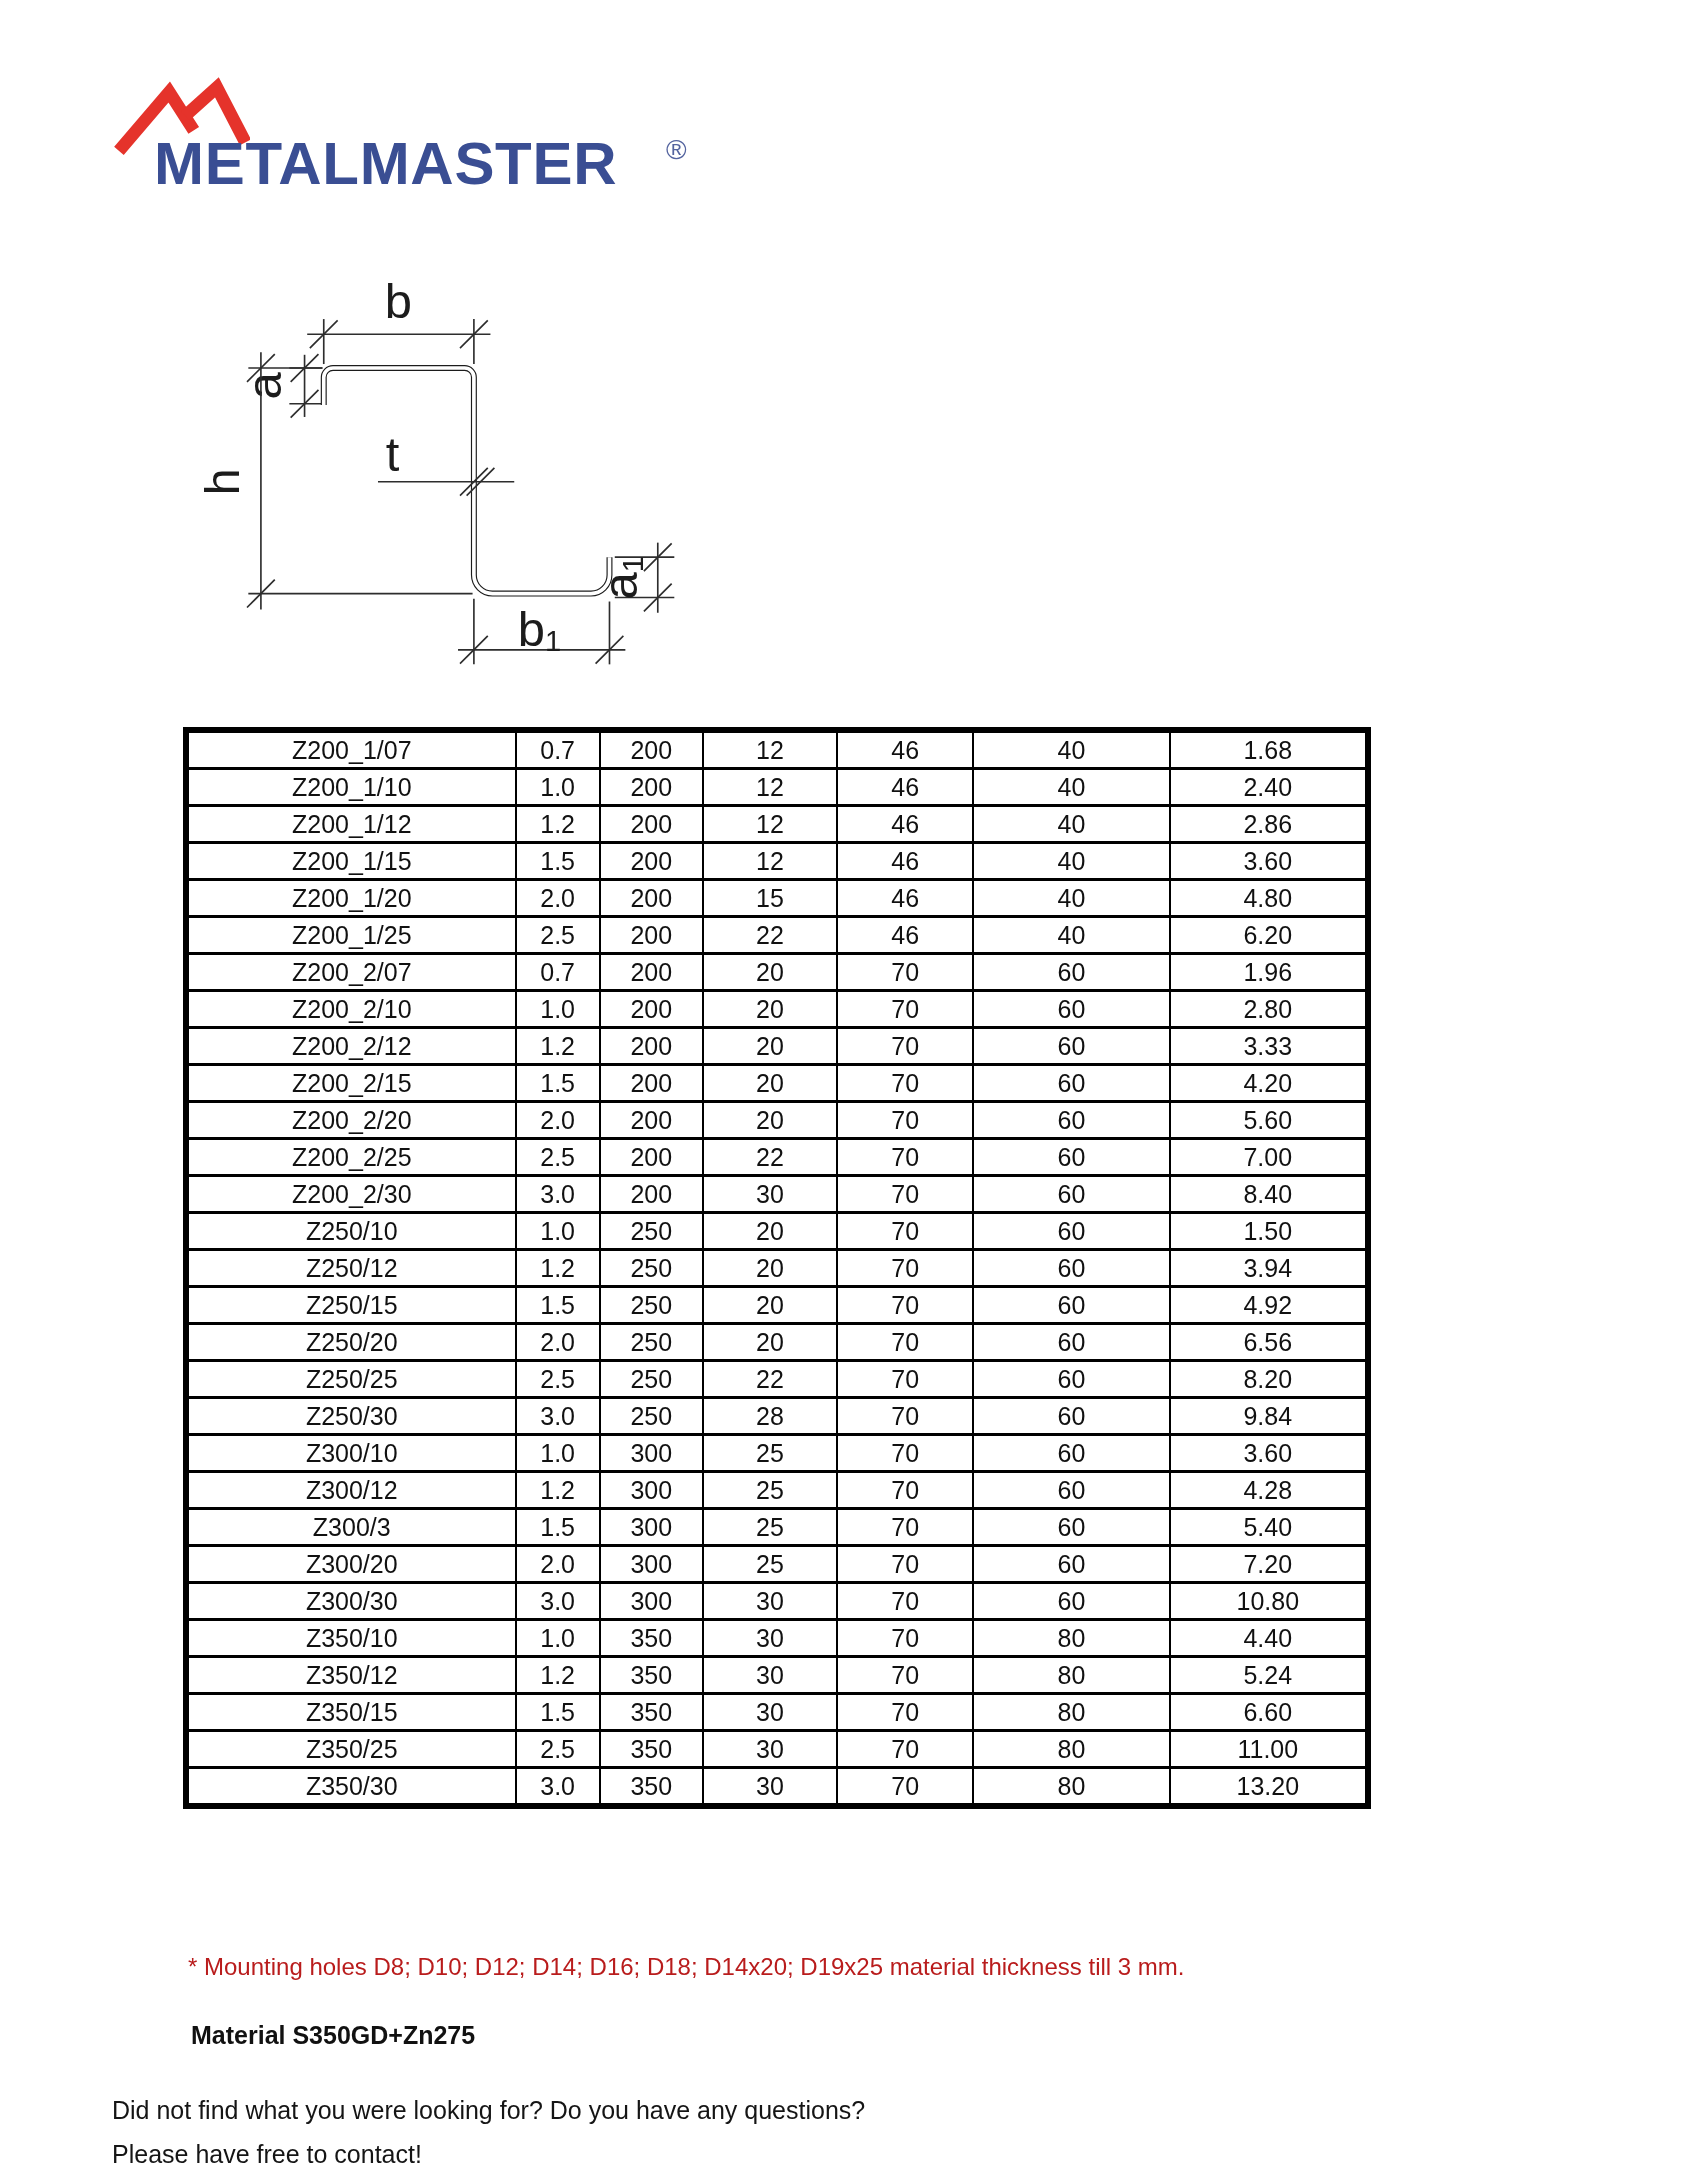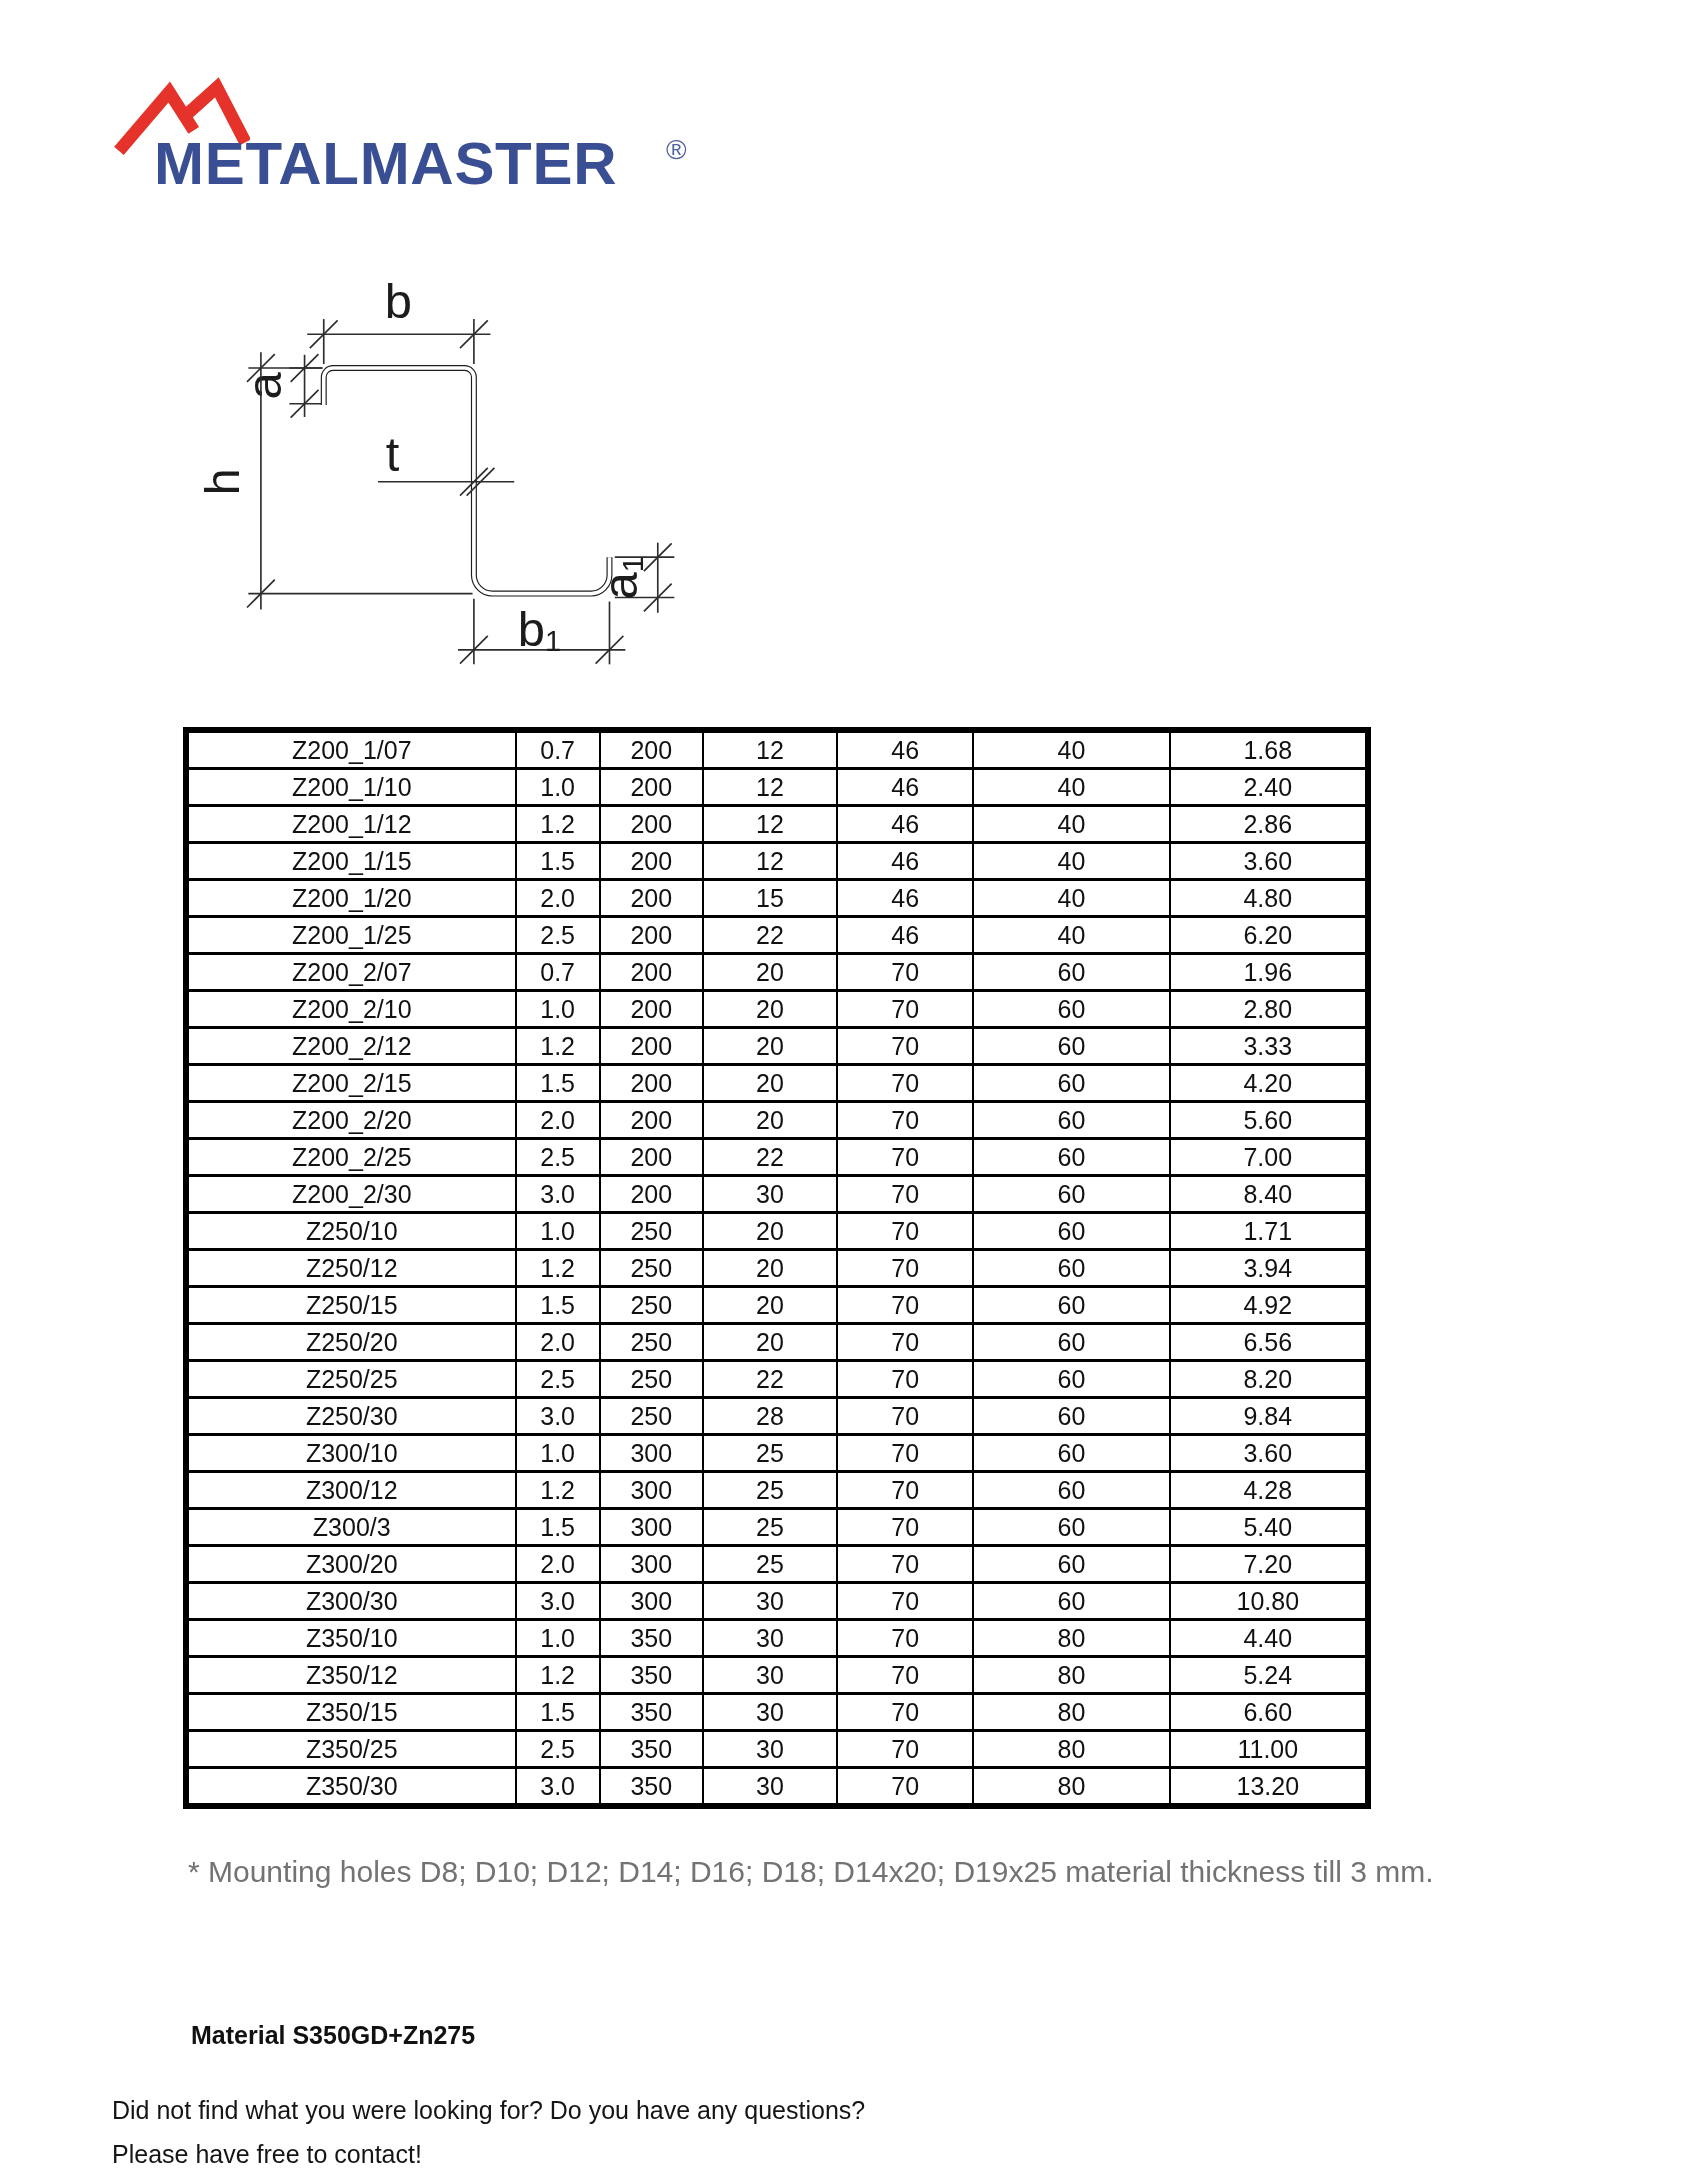--- a/index.html
+++ b/index.html
@@ -40,21 +40,21 @@
   table.spec{border:6px solid #000;}
   table.spec td{
     border-left:2.6px solid #000;border-right:2.6px solid #000;
     border-top:3.3px solid #000;border-bottom:3.3px solid #000;
     height:34px;padding:0;line-height:34px;
     text-align:center;white-space:nowrap;overflow:hidden;
   }
   td.c-name{text-align:left;padding-left:5.3px;margin-top:15px;}
   td.c-last{text-align:right;padding-right:6.6px;}
   
-  .note-mounting{position:absolute;left:188px;top:1855px;font-size:30px;color:#737373;}
+  .note-mounting{position:absolute;left:188px;top:1953px;font-size:24px;color:#b91c1c;}
   .note-material{position:absolute;left:191px;top:2021px;font-size:25px;font-weight:bold;color:#111;}
   .footer-block{position:absolute;left:112px;top:2088px;font-size:25px;color:#151515;line-height:44px;}
 </style>
 </head>
 <body>
 
 <div class="page">
 
   <svg class="logo-mark" viewBox="0 0 210 125" xmlns="http://www.w3.org/2000/svg">
     <polyline points="12,116 88,27 125,85" fill="none" stroke="#e5332b" stroke-width="19"></polyline>
@@ -255,21 +255,21 @@
           <td>60</td>
           <td class="c-last">8.40</td>
         </tr>
         <tr>
           <td class="c-name">Z250/10</td>
           <td>1.0</td>
           <td>250</td>
           <td>20</td>
           <td>70</td>
           <td>60</td>
-          <td class="c-last">1.71</td>
+          <td class="c-last">1.50</td>
         </tr>
         <tr>
           <td class="c-name">Z250/12</td>
           <td>1.2</td>
           <td>250</td>
           <td>20</td>
           <td>70</td>
           <td>60</td>
           <td class="c-last">3.94</td>
         </tr>

